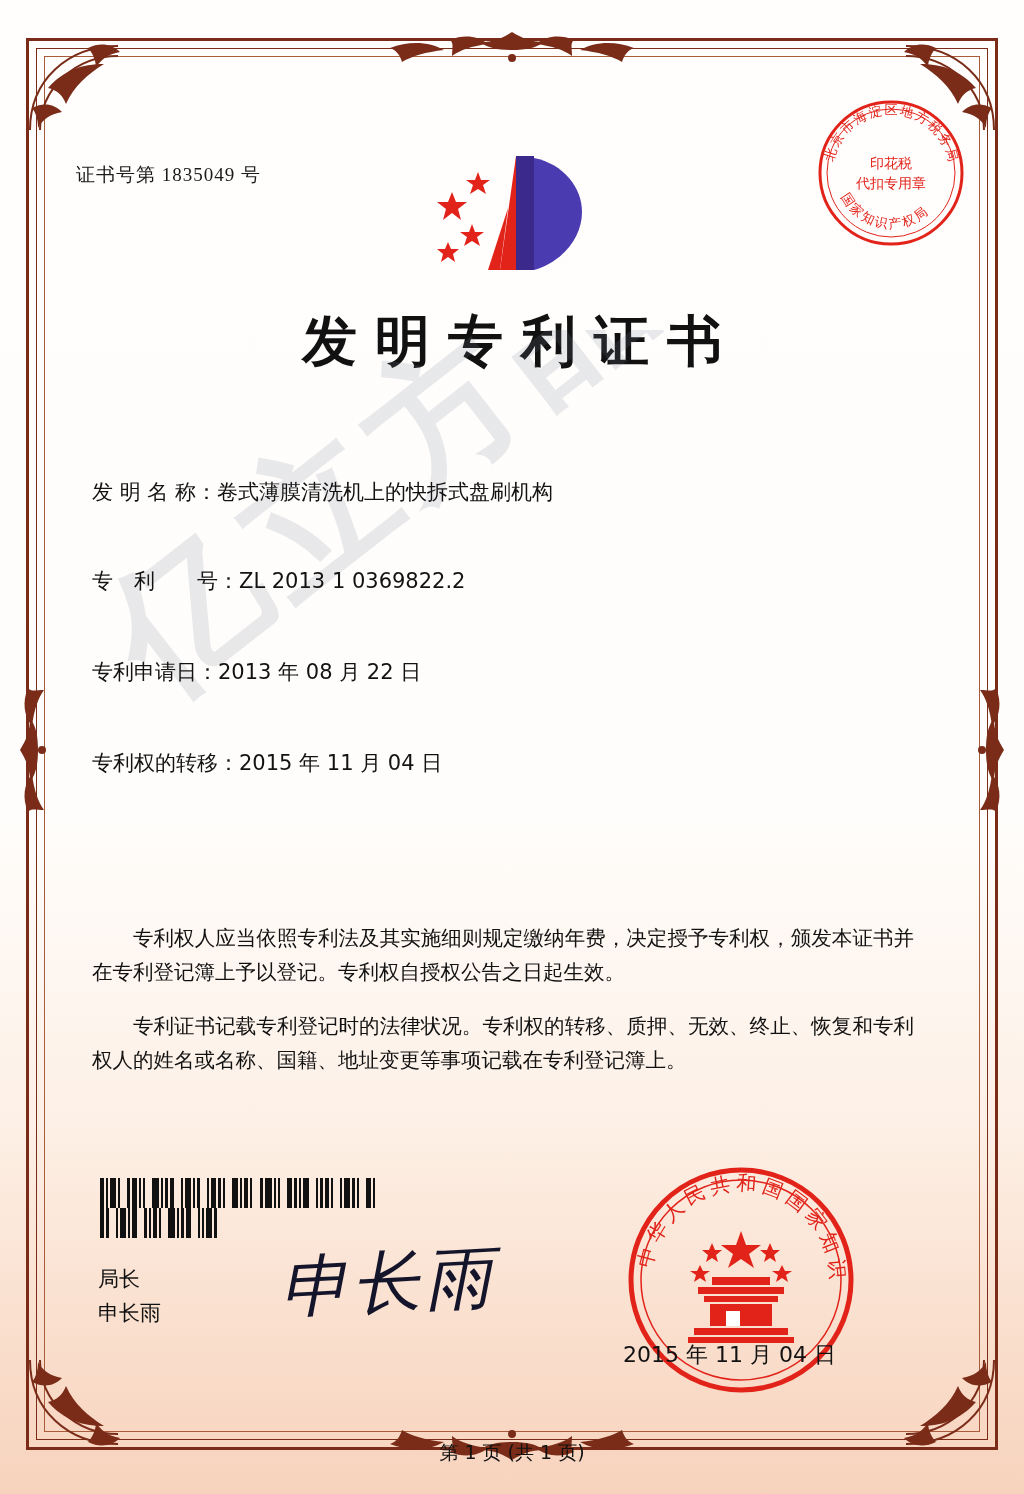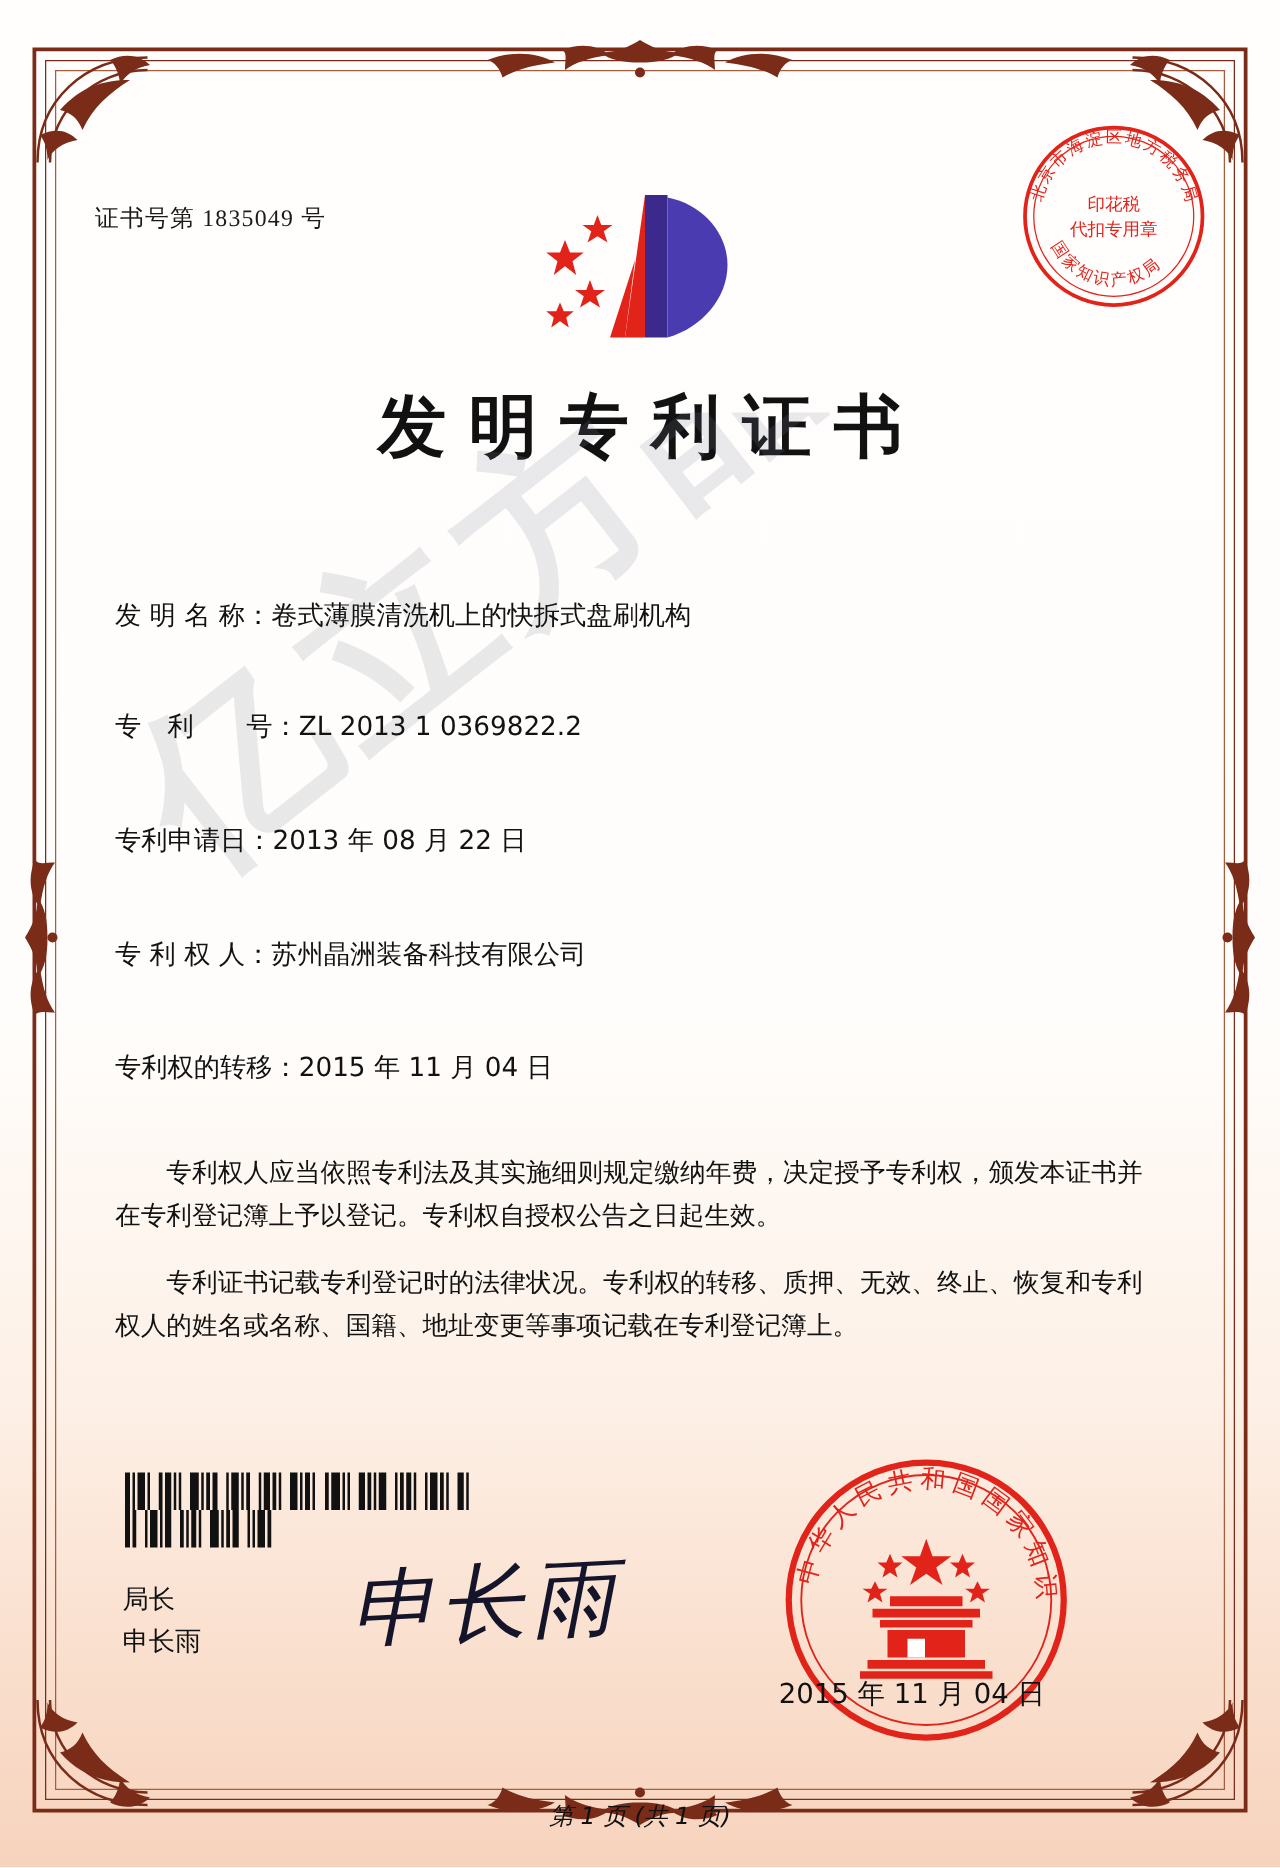--- a/index.html
+++ b/index.html
@@ -164,21 +164,20 @@
   }
 
   
   .footer {
     position: absolute;
     left: 0; right: 0; bottom: 28px;
     text-align: center;
     font-size: 19px;
     color: #111;
     font-family: "DejaVu Sans", "Liberation Sans", sans-serif;
-    font-style: italic;
   }
 
   
   .watermark {
     position: absolute;
     left: 110px;
     top: 330px;
     width: 820px;
     height: 960px;
     pointer-events: none;
@@ -324,24 +323,20 @@
       <span class="field-label">发 明 名 称：</span>
       <span class="field-value">卷式薄膜清洗机上的快拆式盘刷机构</span>
     </div>
     <div class="field-row">
       <span class="field-label">专　利　　号：</span>
       <span class="field-value">ZL 2013 1 0369822.2</span>
     </div>
     <div class="field-row">
       <span class="field-label">专利申请日：</span>
       <span class="field-value">2013 年 08 月 22 日</span>
-    </div>
-    <div class="field-row">
-      <span class="field-label">专 利 权 人：</span>
-      <span class="field-value">苏州晶洲装备科技有限公司</span>
     </div>
     <div class="field-row">
       <span class="field-label">专利权的转移：</span>
       <span class="field-value">2015 年 11 月 04 日</span>
     </div>
   </div>
 
   <div class="paras">
     <p class="para">专利权人应当依照专利法及其实施细则规定缴纳年费，决定授予专利权，颁发本证书并在专利登记簿上予以登记。专利权自授权公告之日起生效。</p>
     <p class="para">专利证书记载专利登记时的法律状况。专利权的转移、质押、无效、终止、恢复和专利权人的姓名或名称、国籍、地址变更等事项记载在专利登记簿上。</p>

